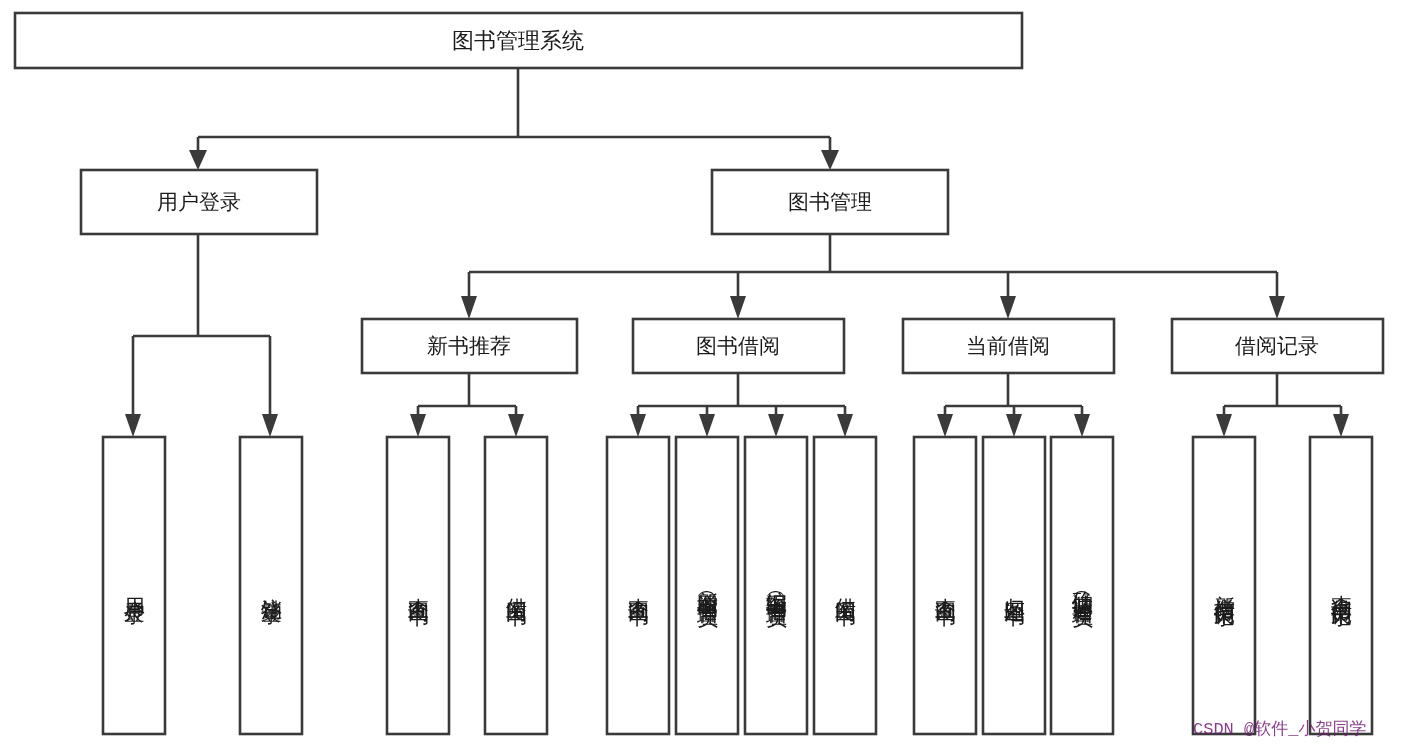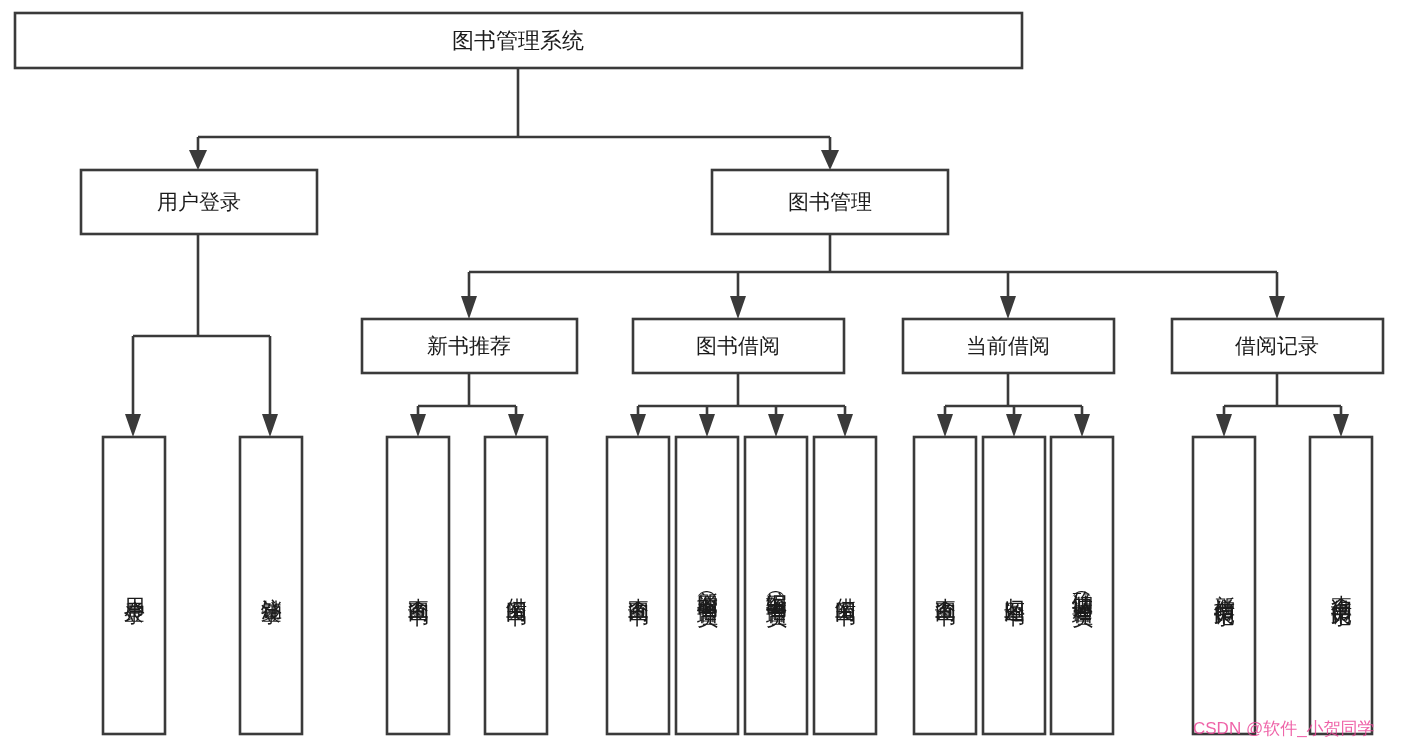--- a/index.html
+++ b/index.html
@@ -62,23 +62,23 @@
     color: #1b1b1b;
     display: flex;
     align-items: center;
     justify-content: center;
     text-align: center;
     white-space: nowrap;
     pointer-events: none;
   }
   .watermark {
     position: absolute;
-    font-family: Liberation Sans, sans-serif;
+    font-family: Liberation Mono, monospace;
     font-size: 17px;
-    color: #ec4899;
+    color: #701a75;
     opacity: 0.85;
     white-space: nowrap;
   }
 </style>
 </head>
 <body>
 
 <div id="diagram-root">
 
   <svg class="diagram-canvas" viewBox="0 0 1405 747">

